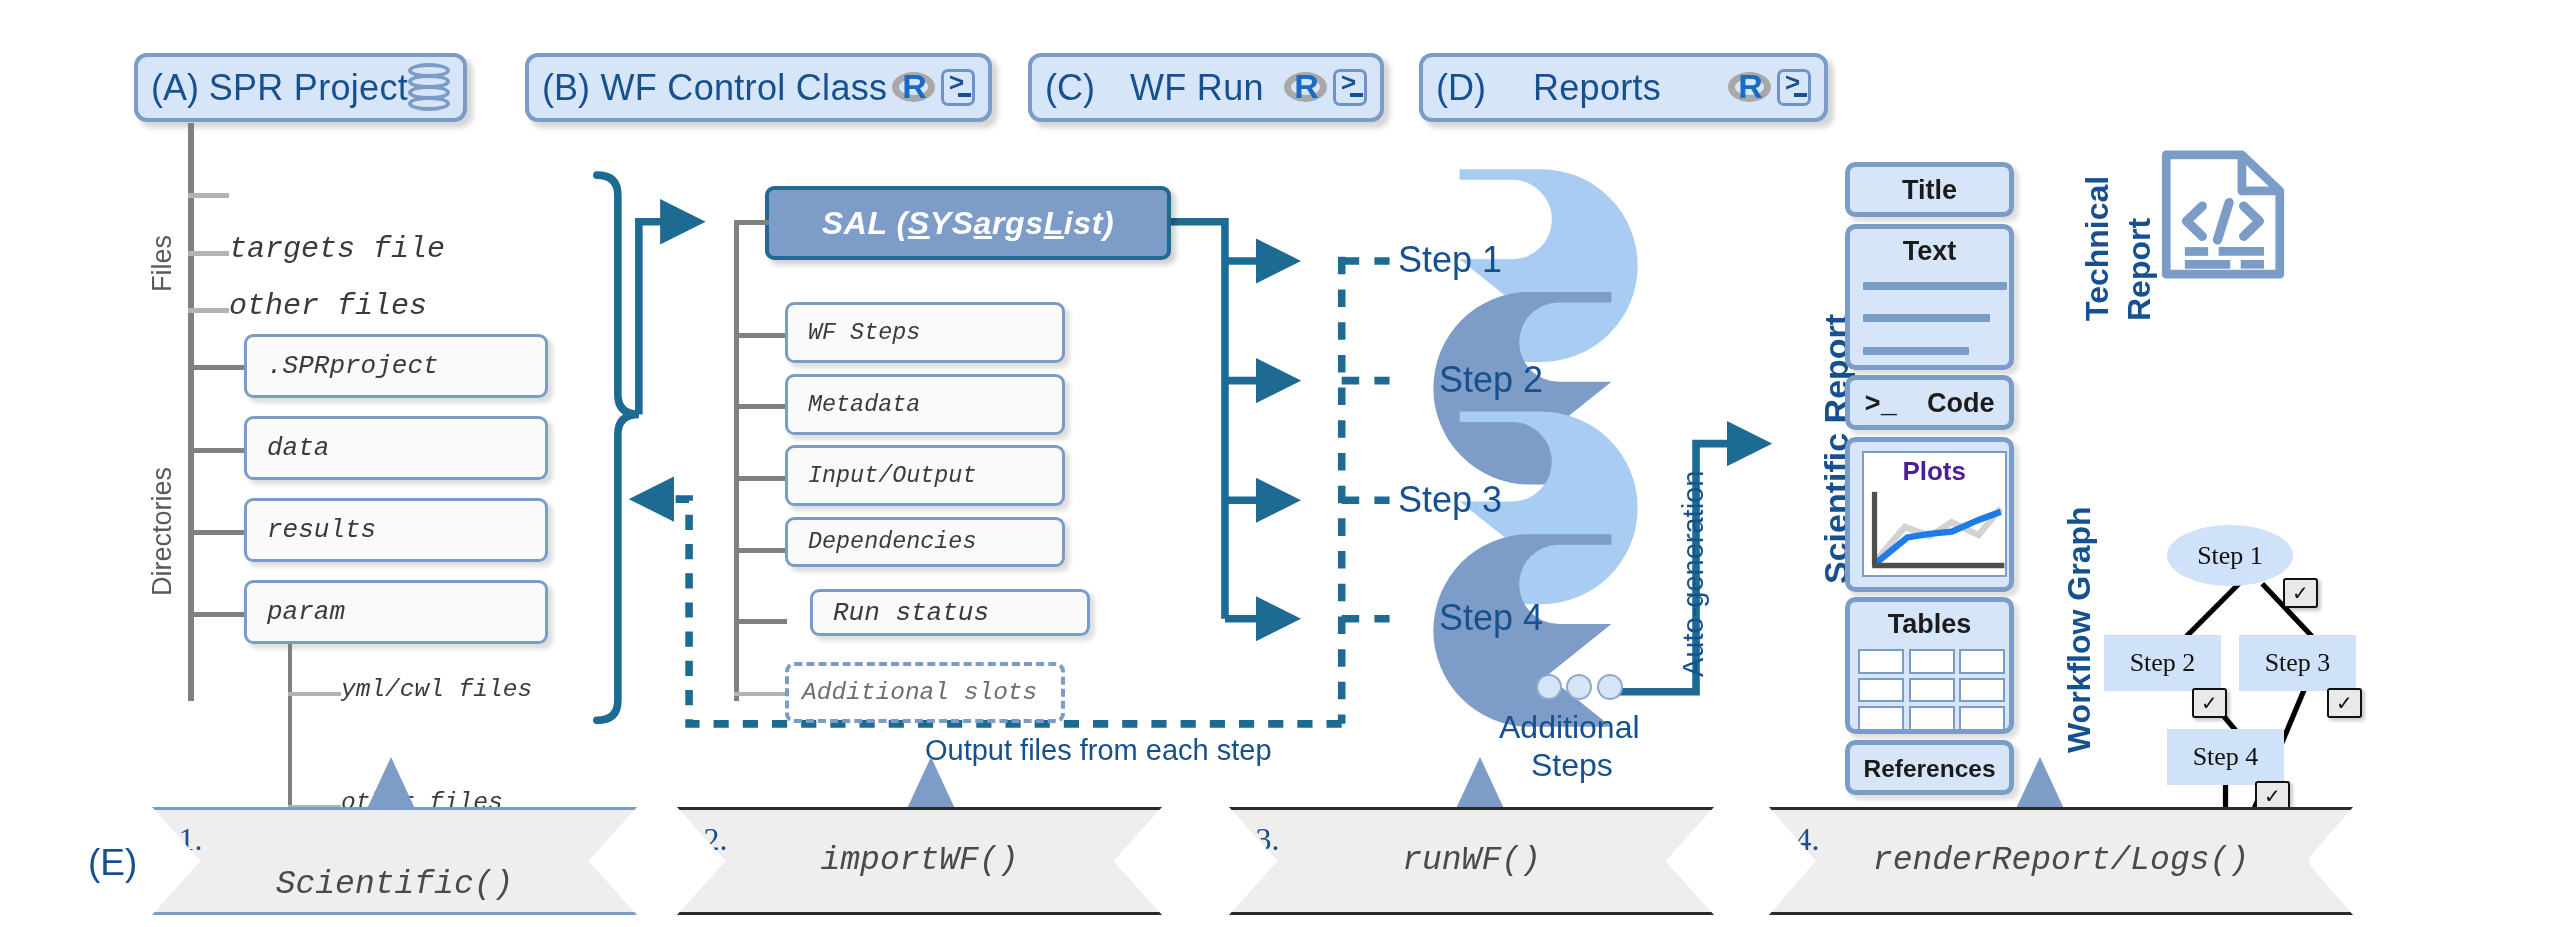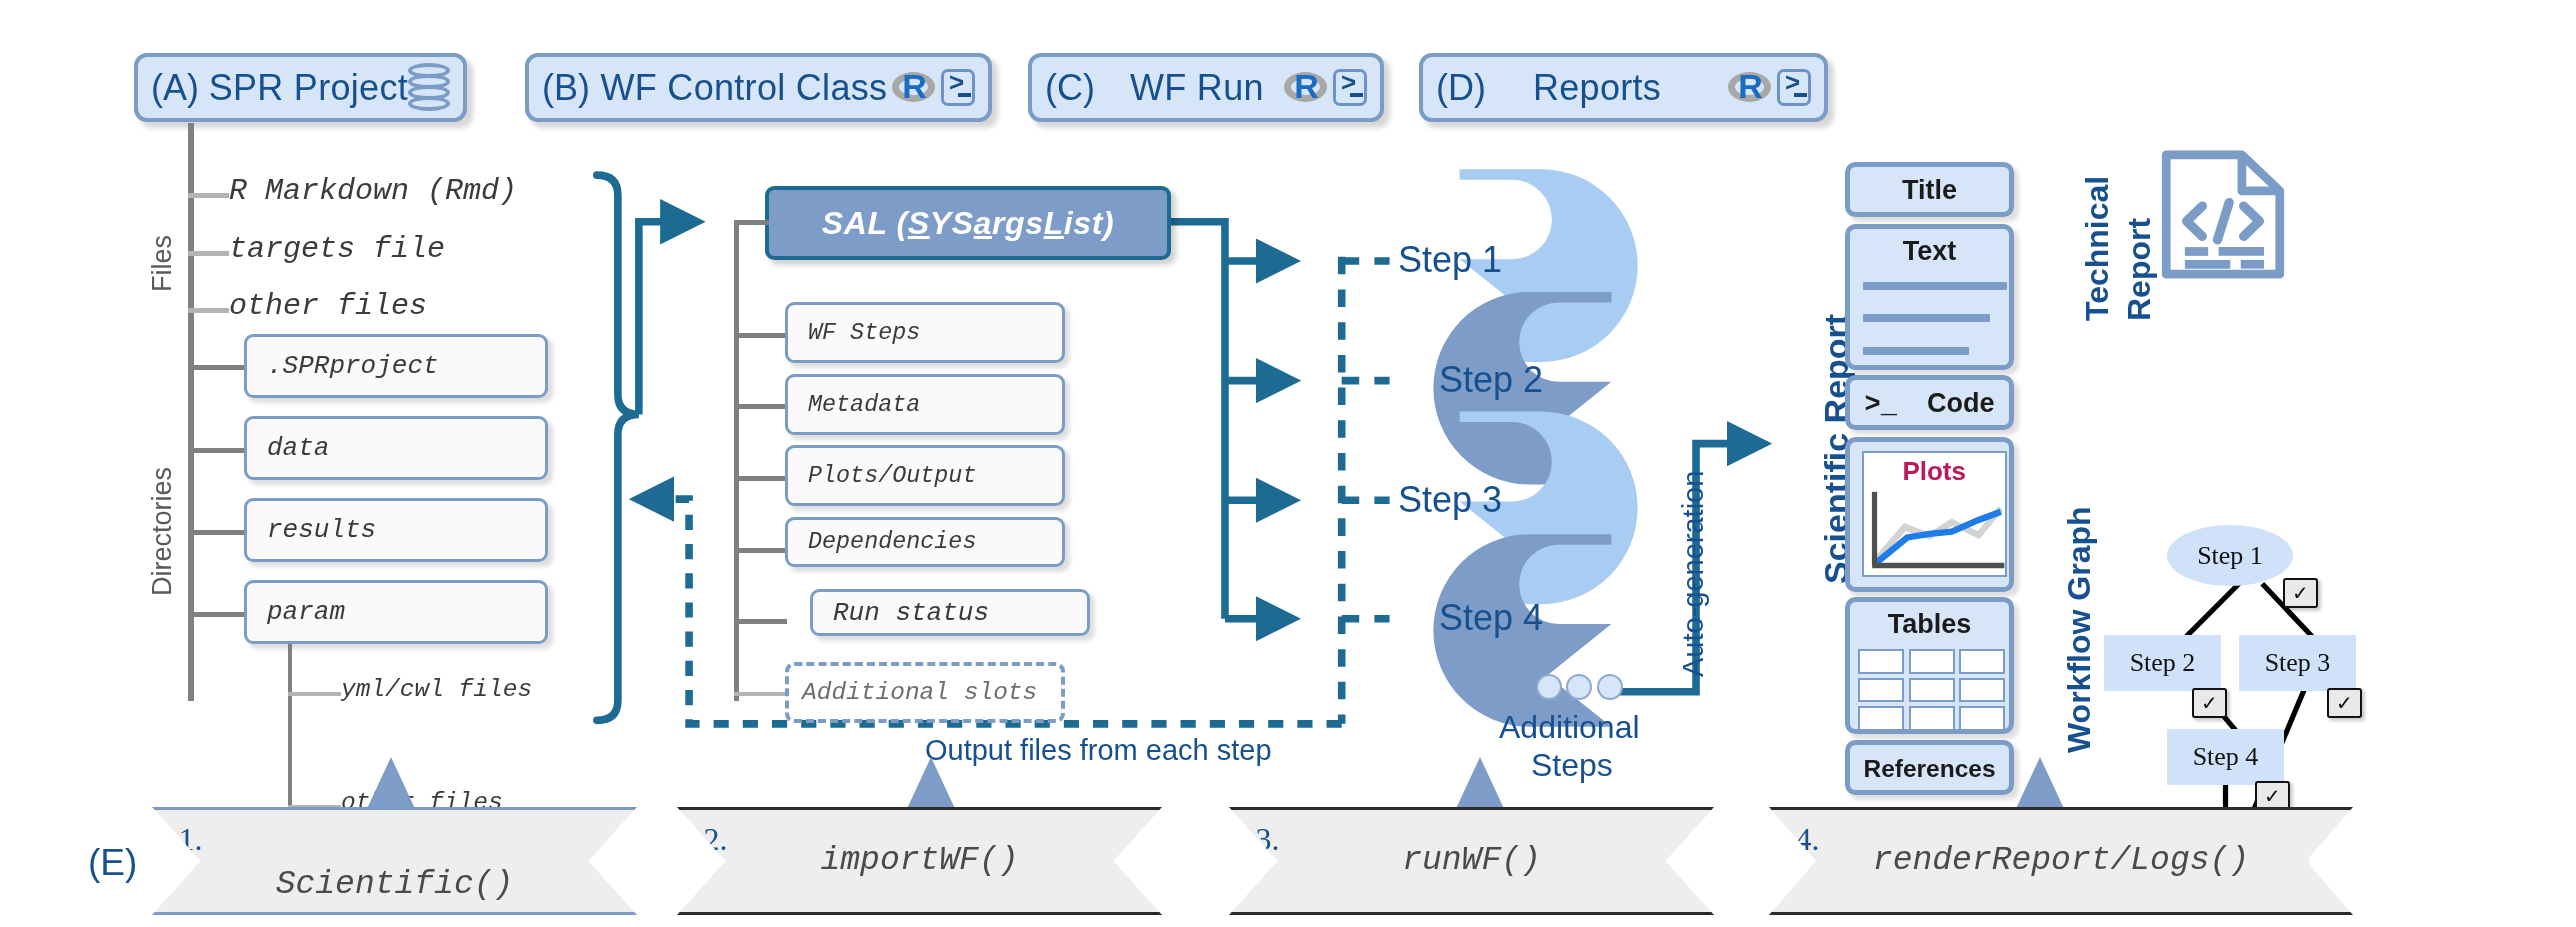--- a/index.html
+++ b/index.html
@@ -205,21 +205,20 @@
         <span class="ul"></span>
       </span>
   </div>
 
   <div class="vlabel" style="left:147px;top:292px;">Files</div>
   <div class="vlabel" style="left:147px;top:596px;">Directories</div>
 
   <div class="line-v" style="left:188px;top:123px;width:5.8px;height:578px;"></div>
 
   <div class="line-hl" style="left:188px;top:193px;width:41px;height:5.3px;"></div>
-  <div class="treetxt" style="left:229px;top:174px;font-size:30px;">R Markdown (Rmd)</div>
 
   <div class="line-hl" style="left:188px;top:251px;width:41px;height:5.3px;"></div>
   <div class="treetxt" style="left:229px;top:232px;font-size:30px;">targets file</div>
 
   <div class="line-hl" style="left:188px;top:308px;width:41px;height:5.3px;"></div>
   <div class="treetxt" style="left:229px;top:289px;font-size:30px;">other files</div>
 
   <div class="line-h" style="left:188px;top:365px;width:58px;height:5.3px;"></div>
   <div class="rbox" style="left:244px;top:334px;width:304px;height:64px;">
     <span class="lbl">.SPRproject</span>
@@ -259,21 +258,21 @@
     <span class="lbl" style="font-size:23.4px;">WF Steps</span>
   </div>
 
   <div class="line-h" style="left:734px;top:404px;width:53px;height:5.3px;"></div>
   <div class="rbox" style="left:785px;top:374px;width:280px;height:61px;">
     <span class="lbl" style="font-size:23.4px;">Metadata</span>
   </div>
 
   <div class="line-h" style="left:734px;top:476px;width:53px;height:5.3px;"></div>
   <div class="rbox" style="left:785px;top:445px;width:280px;height:61px;">
-    <span class="lbl" style="font-size:23.4px;">Plots/Output</span>
+    <span class="lbl" style="font-size:23.4px;">Input/Output</span>
   </div>
 
   <div class="line-h" style="left:734px;top:548px;width:53px;height:5.3px;"></div>
   <div class="rbox" style="left:785px;top:517px;width:280px;height:50px;">
     <span class="lbl" style="font-size:23.4px;">Dependencies</span>
   </div>
 
   <div class="line-h" style="left:734px;top:619px;width:53px;height:5.3px;"></div>
   <div class="rbox" style="left:810px;top:589px;width:280px;height:47px;">
     <span class="lbl" style="font-size:26px;">Run status</span>
@@ -317,21 +316,21 @@
   <div class="rep" style="left:1845px;top:375px;width:169px;height:55px;">
     <div class="cap" style="line-height:47px;">
       <span style="font-family:'Liberation Mono',monospace;">&gt;_</span>
       <span>&nbsp;&nbsp;</span>
       <span>Code</span>
     </div>
   </div>
 
   <div class="rep" style="left:1845px;top:437px;width:169px;height:155px;">
     <div class="abs" style="left:11.7px;top:9.3px;width:145px;height:126px;background:#fff;border:2.3px solid #7a9cc6;box-sizing:border-box;">
-      <div style="text-align:center;font-size:26px;font-weight:bold;color:#be185d;line-height:36px;">Plots</div>
+      <div style="text-align:center;font-size:26px;font-weight:bold;color:#4c1d95;line-height:36px;">Plots</div>
       <svg width="145" height="88" viewBox="0 0 248 150" style="position:absolute;left:0;top:34px;">
         <polyline points="18,128 70,68 112,84 150,60 196,82 234,36" fill="none" stroke="#d3d3d3" stroke-width="11"></polyline>
         <polyline points="18,132 74,86 112,80 150,76 196,56 234,42" fill="none" stroke="#1d7ce8" stroke-width="11"></polyline>
         <line x1="18" y1="8" x2="18" y2="134" stroke="#4f4f4f" stroke-width="9"></line>
         <line x1="14" y1="134" x2="240" y2="134" stroke="#4f4f4f" stroke-width="9"></line>
       </svg>
     </div>
   </div>
 
   <div class="rep" style="left:1845px;top:597px;width:169px;height:137px;">

